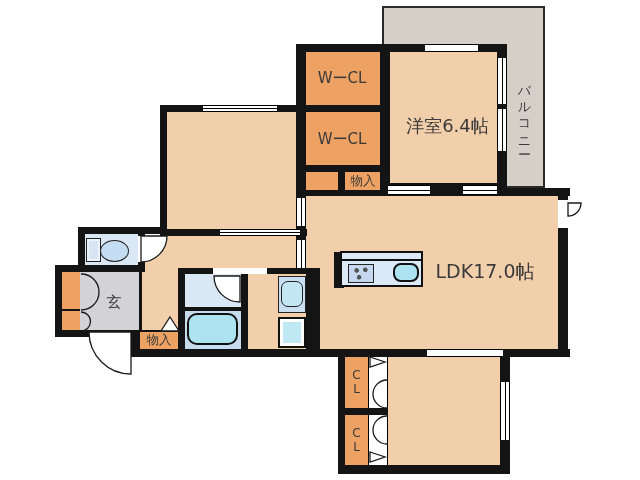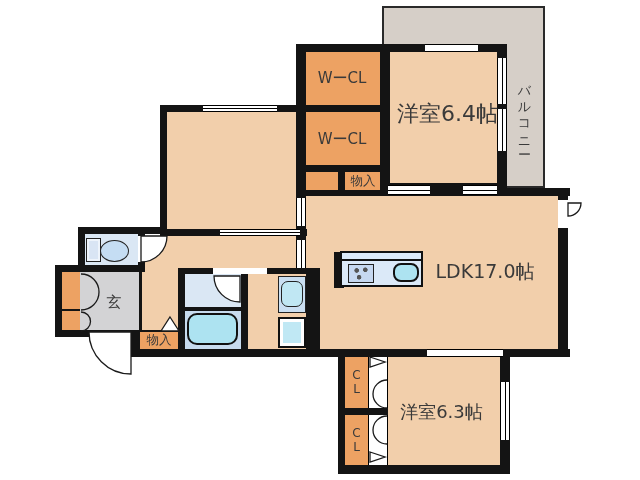--- a/index.html
+++ b/index.html
@@ -126,21 +126,20 @@
     <polygon points="370,357 385,362 370,367" fill="#fff"></polygon>
     <path d="M387,380 a14,14 0 0 0 0,28" fill="#fff"></path>
     <path d="M387,416 a14,14 0 0 0 0,28" fill="#fff"></path>
     <polygon points="370,452 385,457 370,462" fill="#fff"></polygon>
     <polygon points="170,317 179,331 161,331" fill="#fff"></polygon>
   </svg>
 
   <div class="lbl vert" style="left:511px;top:38px;width:26px;height:150px;font-size:13px;letter-spacing:3px;">バルコニー</div>
   <div class="lbl" style="left:306px;top:69px;width:72px;height:18px;font-size:15px;">WーCL</div>
   <div class="lbl" style="left:306px;top:130px;width:72px;height:18px;font-size:15px;">WーCL</div>
-  <div class="lbl" style="left:395px;top:103px;width:105px;height:22px;font-size:22px;">洋室6.4帖</div>
+  <div class="lbl" style="left:395px;top:115px;width:105px;height:22px;font-size:18px;">洋室6.4帖</div>
   <div class="lbl" style="left:428px;top:261px;width:114px;height:22px;font-size:19px;">LDK17.0帖</div>
-  <div class="lbl" style="left:389px;top:401px;width:105px;height:22px;font-size:18px;">洋室6.3帖</div>
   <div class="lbl" style="left:345px;top:174px;width:36px;height:15px;font-size:12.5px;">物入</div>
   <div class="lbl" style="left:141px;top:333px;width:36px;height:15px;font-size:12.5px;">物入</div>
   <div class="lbl" style="left:96px;top:293px;width:36px;height:18px;font-size:15px;">玄</div>
   <div class="lbl vert" style="left:346px;top:358px;width:21px;height:48px;font-size:12px;">CL</div>
   <div class="lbl vert" style="left:346px;top:417px;width:21px;height:46px;font-size:12px;">CL</div>
 </div>
 
 </body></html>

